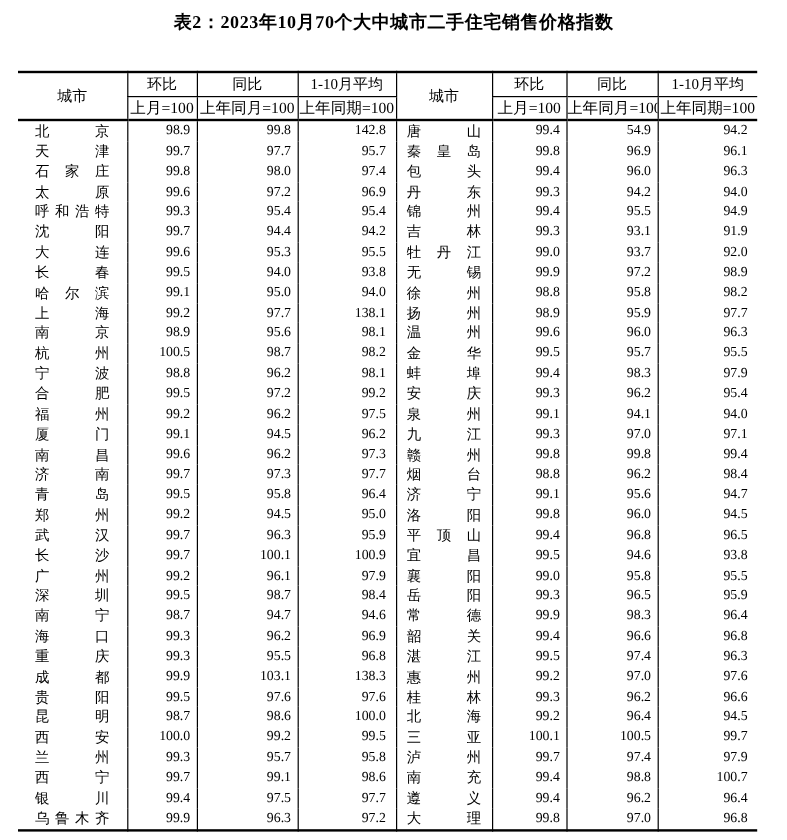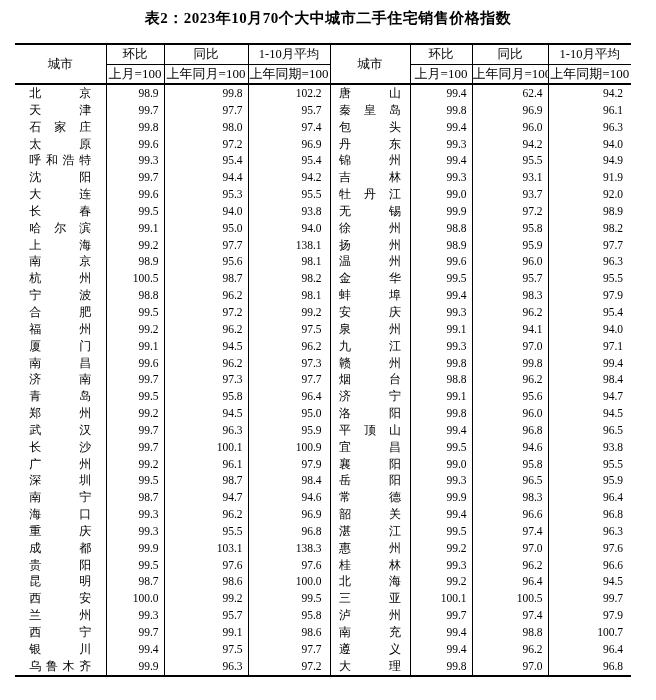--- a/index.html
+++ b/index.html
@@ -22,21 +22,21 @@
     font-weight: bold;
     font-size: 15px;
     padding-top: 9px;
     letter-spacing: 0.5px;
   }
   table.idx {
     border-collapse: collapse;
     table-layout: fixed;
     width: 616px;
     margin-left: 15px;
-    margin-top: 15px;
+    margin-top: 31px;
     border-top: 2.5px solid #000;
     border-bottom: 2.5px solid #000;
   }
   th, td {
     padding: 0;
     border-left: 1px solid #000;
     font-weight: normal;
     overflow: hidden;
     white-space: nowrap;
   }
@@ -102,29 +102,29 @@
     <tbody>
         <tr>
           <td class="city">
             <div class="jc">
               <span>北</span>
               <span>京</span>
             </div>
           </td>
           <td class="num">98.9</td>
           <td class="num">99.8</td>
-          <td class="num avg">102.2</td>
+          <td class="num avg">142.8</td>
           <td class="city">
             <div class="jc">
               <span>唐</span>
               <span>山</span>
             </div>
           </td>
           <td class="num">99.4</td>
-          <td class="num">62.4</td>
+          <td class="num">54.9</td>
           <td class="num avg">94.2</td>
         </tr>
         <tr>
           <td class="city">
             <div class="jc">
               <span>天</span>
               <span>津</span>
             </div>
           </td>
           <td class="num">99.7</td>

